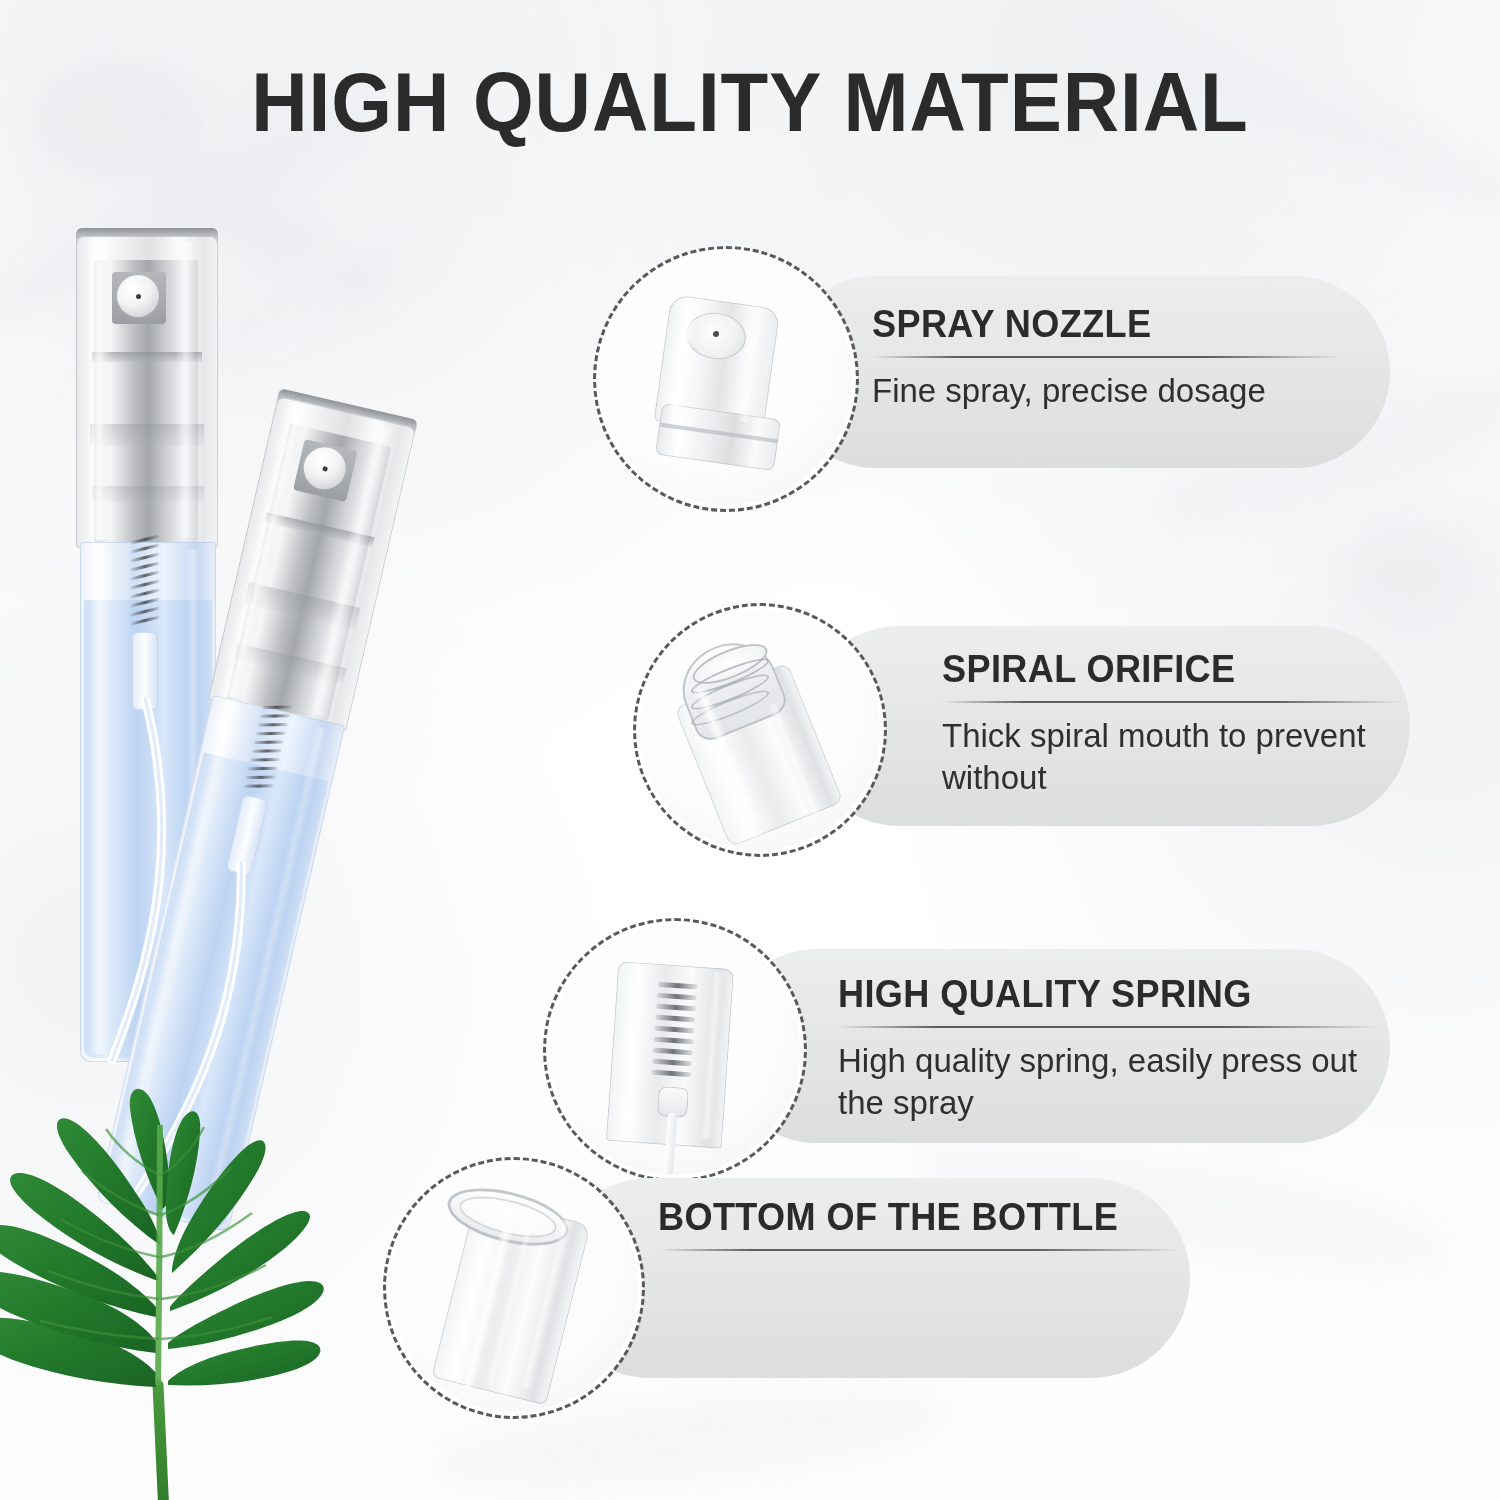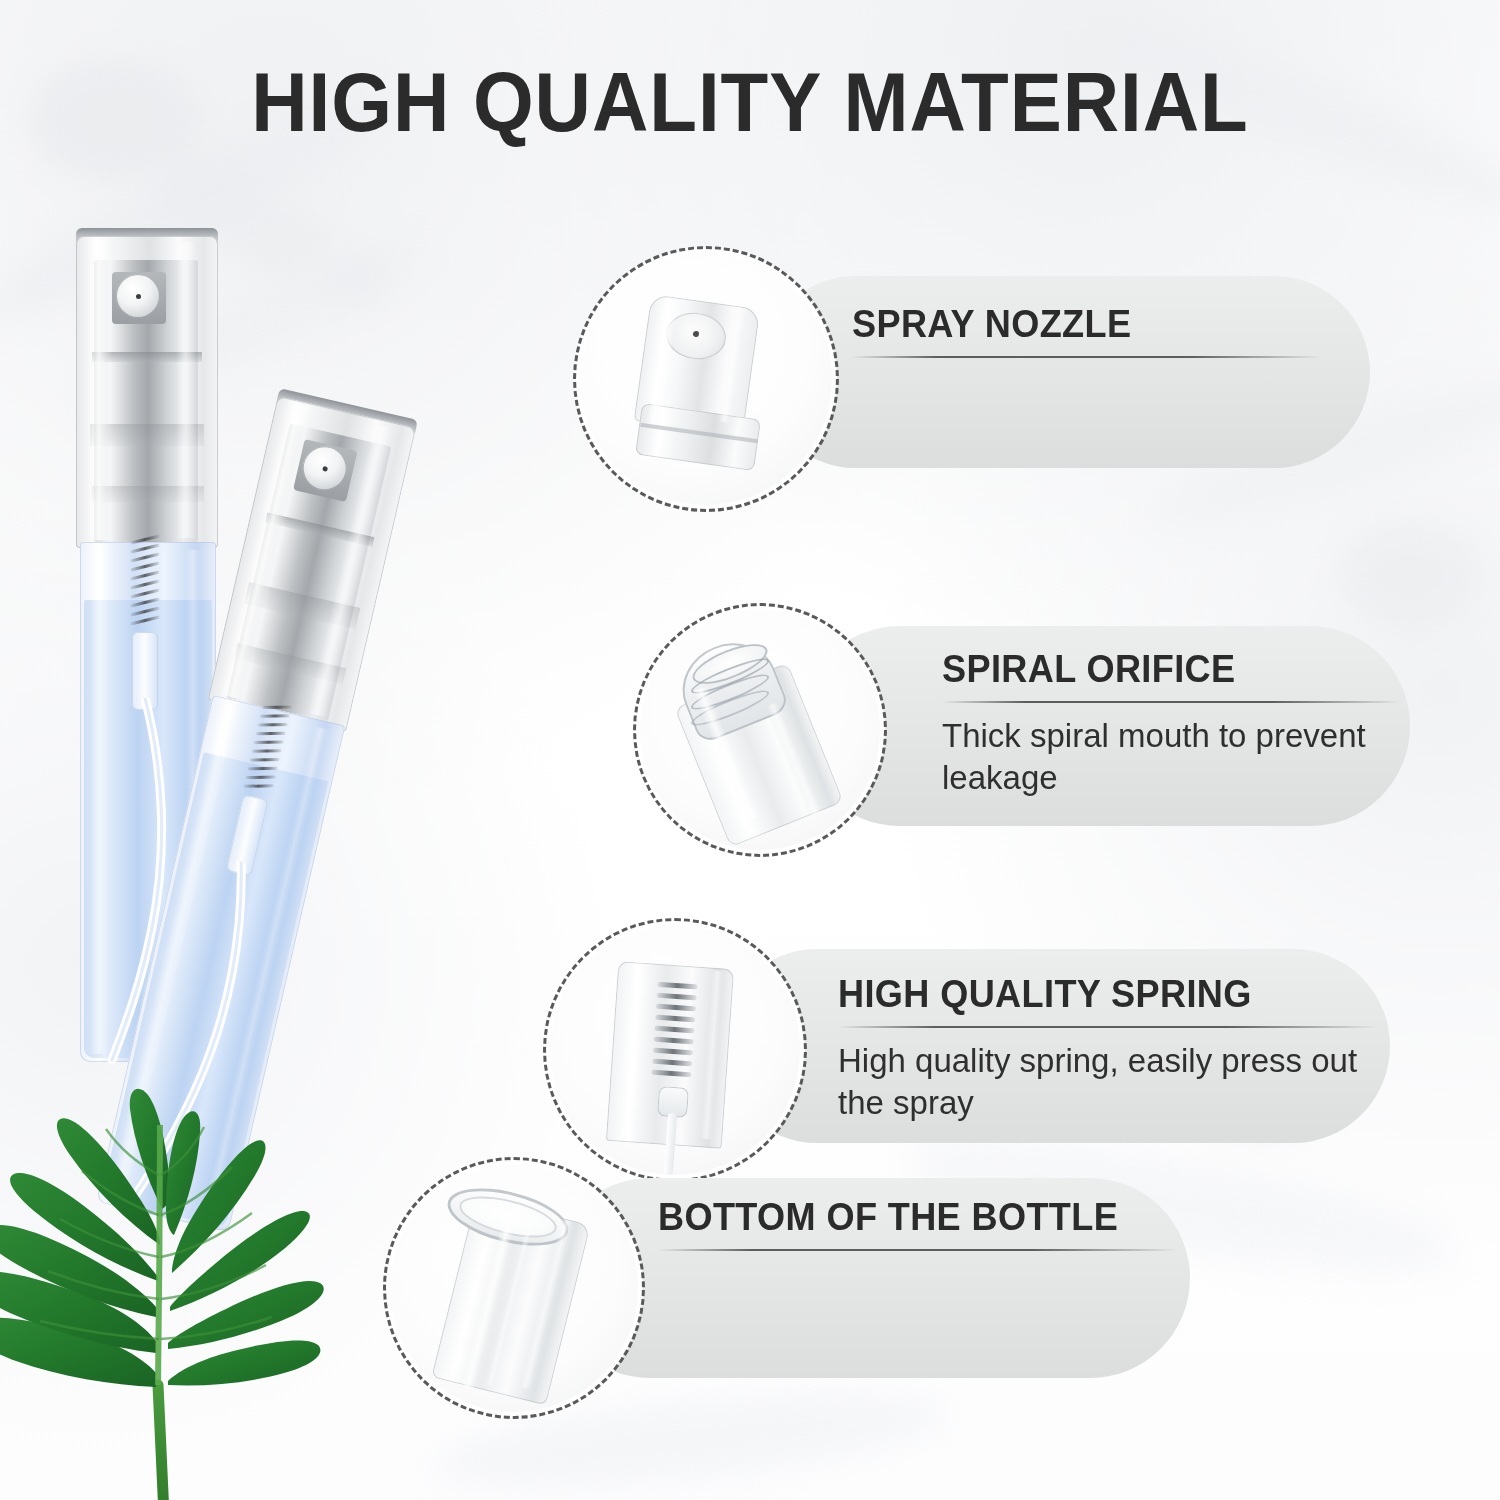--- a/index.html
+++ b/index.html
@@ -226,21 +226,21 @@
         <path d="M189 254 C 152 252, 110 246, 70 236"></path>
         <path d="M191 90 C 208 80, 224 62, 234 42"></path>
         <path d="M191 130 C 214 122, 240 104, 262 82"></path>
         <path d="M191 172 C 220 166, 252 150, 282 128"></path>
         <path d="M191 214 C 224 210, 262 198, 296 180"></path>
         <path d="M191 254 C 226 252, 266 244, 302 232"></path>
       </g>
     </svg>
   </div>
 
-  <div class="callout" style="left:580px;top:253px;width:790px;height:250px;">
+  <div class="callout" style="left:600px;top:253px;width:790px;height:250px;">
     <div class="pill" style="left:180px;top:23px;width:610px;height:192px;"></div>
 
     <div class="dcircle" style="left:0;top:0;width:252px;height:252px;">
       <div class="dash"></div>
       <div class="photo">
         <div style="position:absolute;inset:0;background:radial-gradient(circle at 42% 36%,#ffffff 0%,#fdfdfd 55%,#f1f2f3 100%);"></div>
 
         <div style="position:absolute;left:62px;top:48px;width:110px;height:128px;border-radius:18px 18px 6px 6px;transform:rotate(8deg);
           background:linear-gradient(90deg,#eef0f1 0%,#ffffff 16%,#f6f7f8 34%,#e2e4e6 56%,#fbfbfc 76%,#eceef0 100%);
           box-shadow:inset 0 0 0 1px rgba(186,190,194,.65);"></div>
@@ -253,20 +253,21 @@
           box-shadow:inset 0 0 0 1px rgba(182,186,190,.6);"></div>
         <div style="position:absolute;left:60px;top:178px;width:118px;height:4px;background:rgba(170,175,180,.55);transform:rotate(8deg);"></div>
         <div class="hl" style="left:74px;top:52px;width:16px;height:120px;transform:rotate(8deg);opacity:.9;"></div>
         <div class="hl" style="left:146px;top:54px;width:12px;height:116px;transform:rotate(8deg);opacity:.65;"></div>
       </div>
     </div>
 
     <div class="pill-text" style="left:272px;top:50px;width:470px;">
       <div class="c-title" style="font-size:38px;">SPRAY NOZZLE</div>
       <div class="c-rule"></div>
+      <div class="c-desc" style="font-size:33px;">Fine spray, precise dosage</div>
     </div>
   </div>
 
   <div class="callout" style="left:640px;top:610px;width:770px;height:250px;">
     <div class="pill" style="left:160px;top:16px;width:610px;height:200px;"></div>
 
     <div class="dcircle" style="left:0;top:0;width:240px;height:240px;">
       <div class="dash"></div>
       <div class="photo">
         <div style="position:absolute;inset:0;background:radial-gradient(circle at 44% 38%,#ffffff 0%,#fcfcfd 58%,#f0f1f2 100%);"></div>
@@ -286,21 +287,21 @@
         <div style="position:absolute;left:48px;top:74px;width:84px;height:16px;border-radius:50%;transform:rotate(-22deg);box-shadow:inset 0 0 0 2px rgba(150,158,166,.6);"></div>
         <div style="position:absolute;left:48px;top:90px;width:84px;height:16px;border-radius:50%;transform:rotate(-22deg);box-shadow:inset 0 0 0 2px rgba(150,158,166,.5);"></div>
         <div class="hl" style="left:78px;top:74px;width:16px;height:140px;transform:rotate(-22deg);opacity:.85;"></div>
         <div class="hl" style="left:148px;top:90px;width:12px;height:118px;transform:rotate(-22deg);opacity:.6;"></div>
       </div>
     </div>
 
     <div class="pill-text" style="left:302px;top:38px;width:460px;">
       <div class="c-title" style="font-size:38px;">SPIRAL ORIFICE</div>
       <div class="c-rule"></div>
-      <div class="c-desc" style="font-size:33px;">Thick spiral mouth to prevent leakage</div>
+      <div class="c-desc" style="font-size:33px;">Thick spiral mouth to prevent without</div>
     </div>
   </div>
 
   <div class="callout" style="left:540px;top:925px;width:850px;height:260px;">
     <div class="pill" style="left:180px;top:24px;width:670px;height:194px;"></div>
 
     <div class="dcircle" style="left:10px;top:0;width:250px;height:250px;">
       <div class="dash"></div>
       <div class="photo">
         <div style="position:absolute;inset:0;background:radial-gradient(circle at 44% 38%,#ffffff 0%,#fcfcfd 58%,#f0f1f2 100%);"></div>

